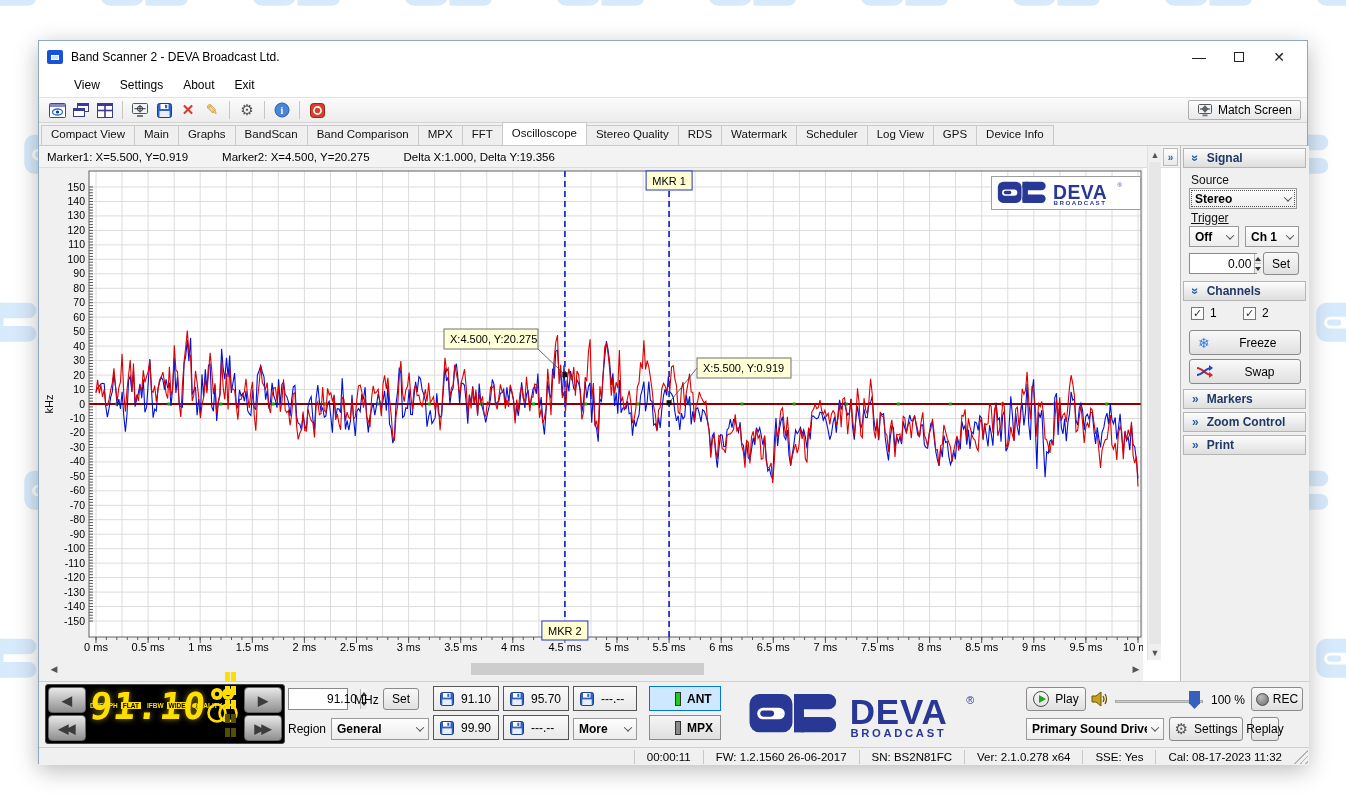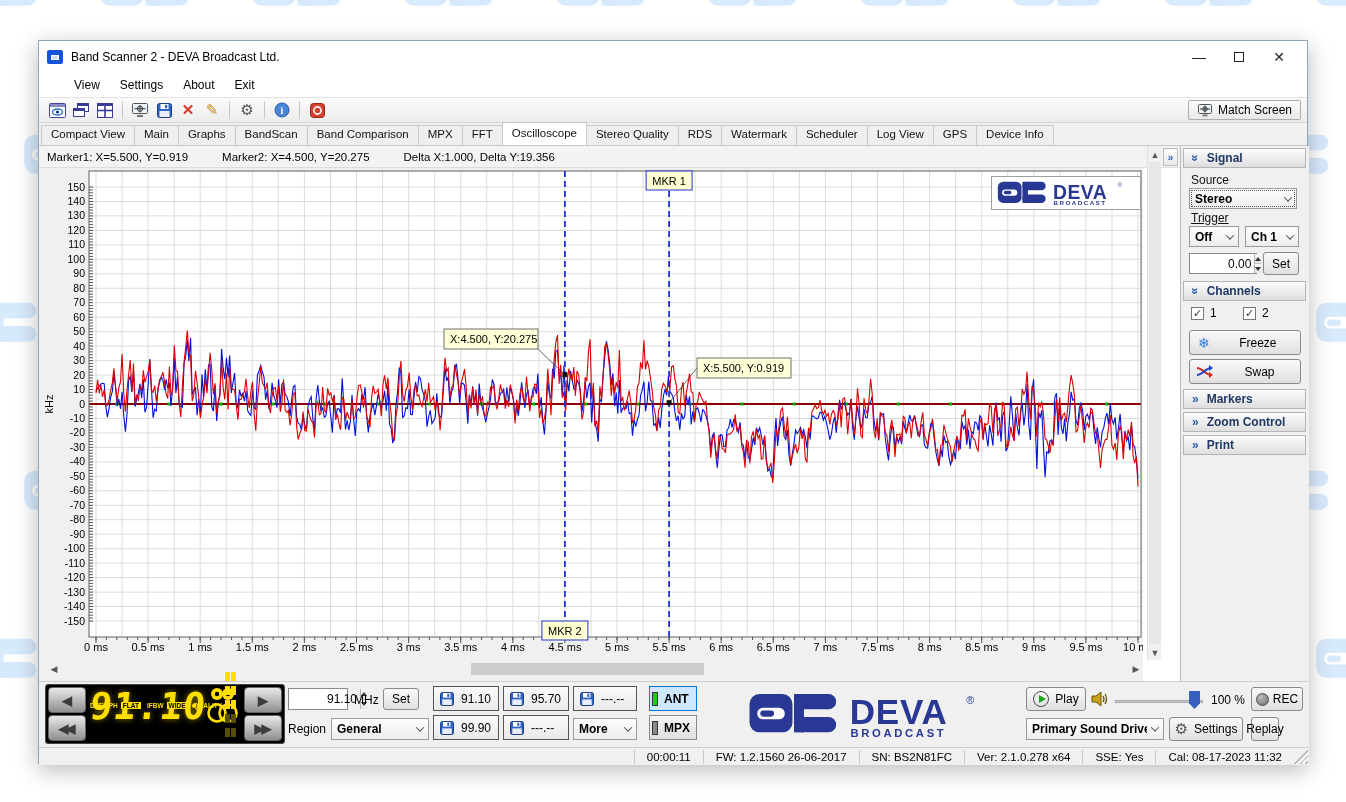--- a/index.html
+++ b/index.html
@@ -102,22 +102,22 @@
     font-size:37px; color:#ffdf00; transform:skewX(-6deg); letter-spacing:1px; text-shadow:0 0 6px rgba(255,223,0,.55); }
   .lcd-ind { position:absolute; left:2px; bottom:3px; display:flex; align-items:center; gap:3px; }
   .lcd-ind .lbl { color:#ffdf00; font-size:6.5px; font-weight:bold; }
   .lcd-ind .chip { background:#ffdf00; color:#000; font-size:6.5px; font-weight:bold; padding:0 2px; }
   .qseg { width:5px; height:9px; display:inline-block; margin-right:1px; }
   .stereo-icon { position:absolute; right:2px; top:1px; }
 
   .blabel { position:absolute; font-size:12px; }
   .preset { position:absolute; height:25px; width:66px; border:1px solid #555; background:linear-gradient(#fafafa,#e9e9e9);
     display:flex; align-items:center; justify-content:flex-start; gap:7px; padding-left:6px; font-size:12px; }
-  .indbtn { position:absolute; height:25px; width:48px; border:1px solid #8a8a8a; background:linear-gradient(#f5f5f5,#dfdfdf);
-    display:flex; align-items:center; gap:6px; padding-left:2px; font-size:12px; font-weight:bold; }
+  .indbtn { position:absolute; height:25px; width:72px; border:1px solid #8a8a8a; background:linear-gradient(#f5f5f5,#dfdfdf);
+    display:flex; align-items:center; gap:6px; padding-left:25px; font-size:12px; font-weight:bold; }
   .indbar { width:6px; height:14px; border:1px solid #333; }
   #ant-btn { border:1px solid #0078d7; background:#cde8ff; }
   #ant-btn .indbar { background:#18d018; }
   #mpx-btn .indbar { background:#8a8a8a; }
 
   #bottomlogo { position:absolute; left:700px; top:7px; width:268px; height:52px; display:flex; align-items:center; justify-content:center; }
 
   .play-circle { width:16px; height:16px; border:1.5px solid #4a4a4a; border-radius:50%; display:flex; align-items:center; justify-content:center; }
   .play-tri { width:0; height:0; border-top:4px solid transparent; border-bottom:4px solid transparent; border-left:7px solid #18a818; margin-left:2px; }
   #vol-track { position:absolute; left:1076px; top:18px; width:88px; height:3px; background:#c9c9c9; border:1px solid #aaa; }

